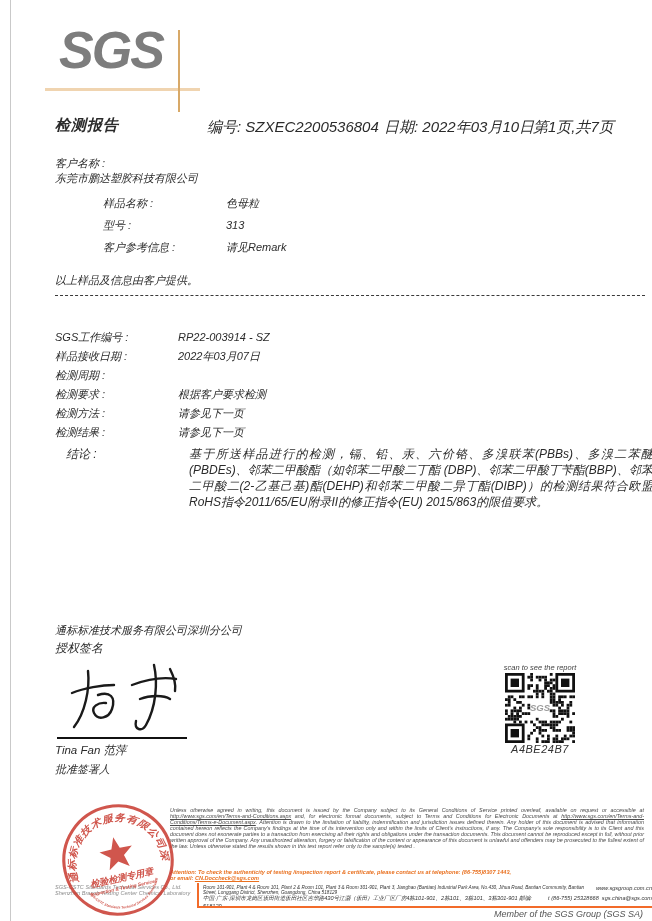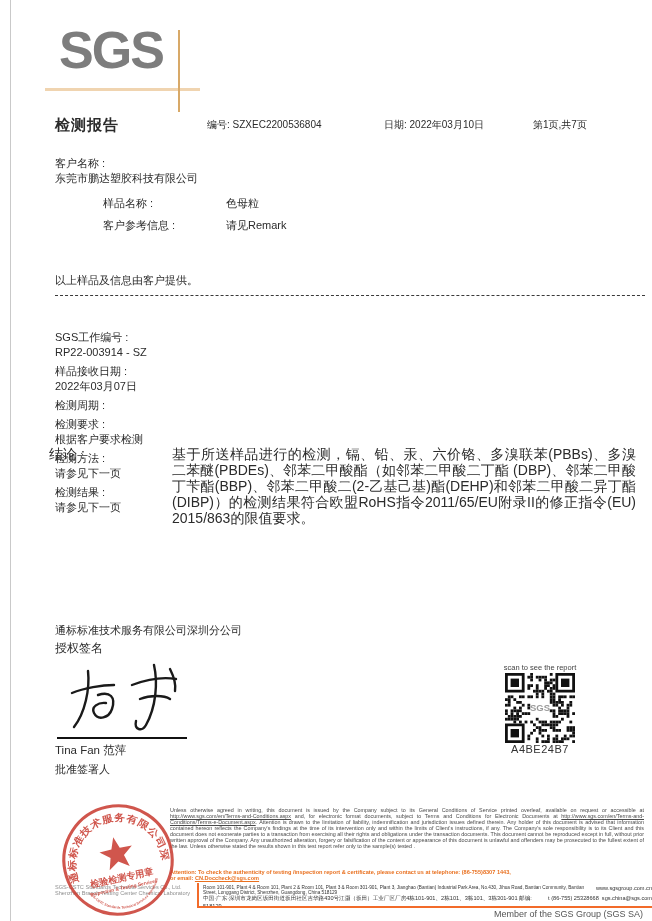--- a/index.html
+++ b/index.html
@@ -1,48 +1,48 @@
 <!DOCTYPE html>
 <html><head>
 <meta charset="utf-8">
 <style>
   html,body{margin:0;padding:0;background:#ffffff;}
   body{font-family:"Liberation Sans","DejaVu Sans",sans-serif;color:#2b2b2b;}
-  .page{position:relative;width:652px;height:921px;background:#fff;overflow:hidden;}
+  .page{position:relative;width:652px;height:921px;background:#fff;overflow:hidden;font-style:italic;}
   .left-rule{position:absolute;left:10px;top:0;width:1px;height:921px;background:#c9c9c9;}
 
   
   .logo{position:absolute;left:55px;top:26px;width:170px;height:90px;}
   .logo .letters{position:absolute;left:4px;top:-6px;font-size:52px;font-weight:bold;color:#7d7d7d;letter-spacing:-2px;font-family:"Liberation Sans","DejaVu Sans",sans-serif;}
   .logo .hline{position:absolute;left:-10px;top:62px;width:155px;height:3px;background:#f0d4b0;}
   .logo .vline{position:absolute;left:123px;top:4px;width:2px;height:82px;background:#d8a968;}
 
   
-  .rh{position:absolute;top:118px;font-size:10px;}
+  .rh{position:absolute;top:118px;font-size:15px;}
   .rh-title{left:55px;font-size:15px;font-weight:bold;letter-spacing:1px;top:116px;}
   .rh-no{left:207px;}
   .rh-date{left:384px;}
   .rh-pages{left:533px;}
 
   .field-row{display:flex;align-items:flex-start;font-size:11px;line-height:15px;}
   .field-row .lbl{flex:0 0 auto;}
   .client-block{position:absolute;left:55px;top:156px;}
   .client-block .field-row{margin-bottom:7px;flex-direction:column;}
   .client-block .lbl{width:55px;}
   .sample-block{position:absolute;left:55px;top:196px;margin-left:48px;}
   .sample-block .field-row{margin-bottom:7px;}
   .sample-block .lbl{width:123px;}
   .note{position:absolute;left:55px;top:273px;font-size:11px;}
   .dashed-div{position:absolute;left:55px;top:295px;width:590px;border-top:1.5px dashed #3a3a3a;}
 
   .work-block{position:absolute;left:55px;top:330px;}
-  .work-block .field-row{margin-bottom:4px;flex-direction:column;}
+  .work-block .field-row{margin-bottom:4px;}
   .work-block .lbl{width:123px;}
 
-  .conclusion-row{position:absolute;left:49px;top:446px;display:flex;font-size:14px;}
+  .conclusion-row{position:absolute;left:66px;top:446px;display:flex;font-size:12px;}
   .conclusion-row .lbl{width:123px;flex:0 0 auto;}
   .conclusion-row .txt{width:464px;line-height:16px;text-align:justify;}
 
   
   .sig-company{position:absolute;left:55px;top:623px;font-size:11px;line-height:15px;}
   .sig-auth{position:absolute;left:55px;top:640px;font-size:12px;}
   .sig-svg{position:absolute;left:58px;top:655px;}
   .sig-line{position:absolute;left:57px;top:737px;width:130px;height:2px;background:#111;}
   .sig-name{position:absolute;left:55px;top:743px;font-size:11.5px;}
   .sig-role{position:absolute;left:55px;top:762px;font-size:11px;}
@@ -96,20 +96,24 @@
     <div class="field-row">
       <span class="lbl">客户名称 :</span>
       <span>东莞市鹏达塑胶科技有限公司</span>
     </div>
   </div>
 
   <div class="sample-block">
     <div class="field-row">
       <span class="lbl">样品名称 :</span>
       <span>色母粒</span>
+    </div>
+    <div class="field-row">
+      <span class="lbl">型号 :</span>
+      <span>313</span>
     </div>
     <div class="field-row">
       <span class="lbl">客户参考信息 :</span>
       <span>请见Remark</span>
     </div>
   </div>
   <div class="note">以上样品及信息由客户提供。</div>
   <div class="dashed-div"></div>
 
   <div class="work-block">

